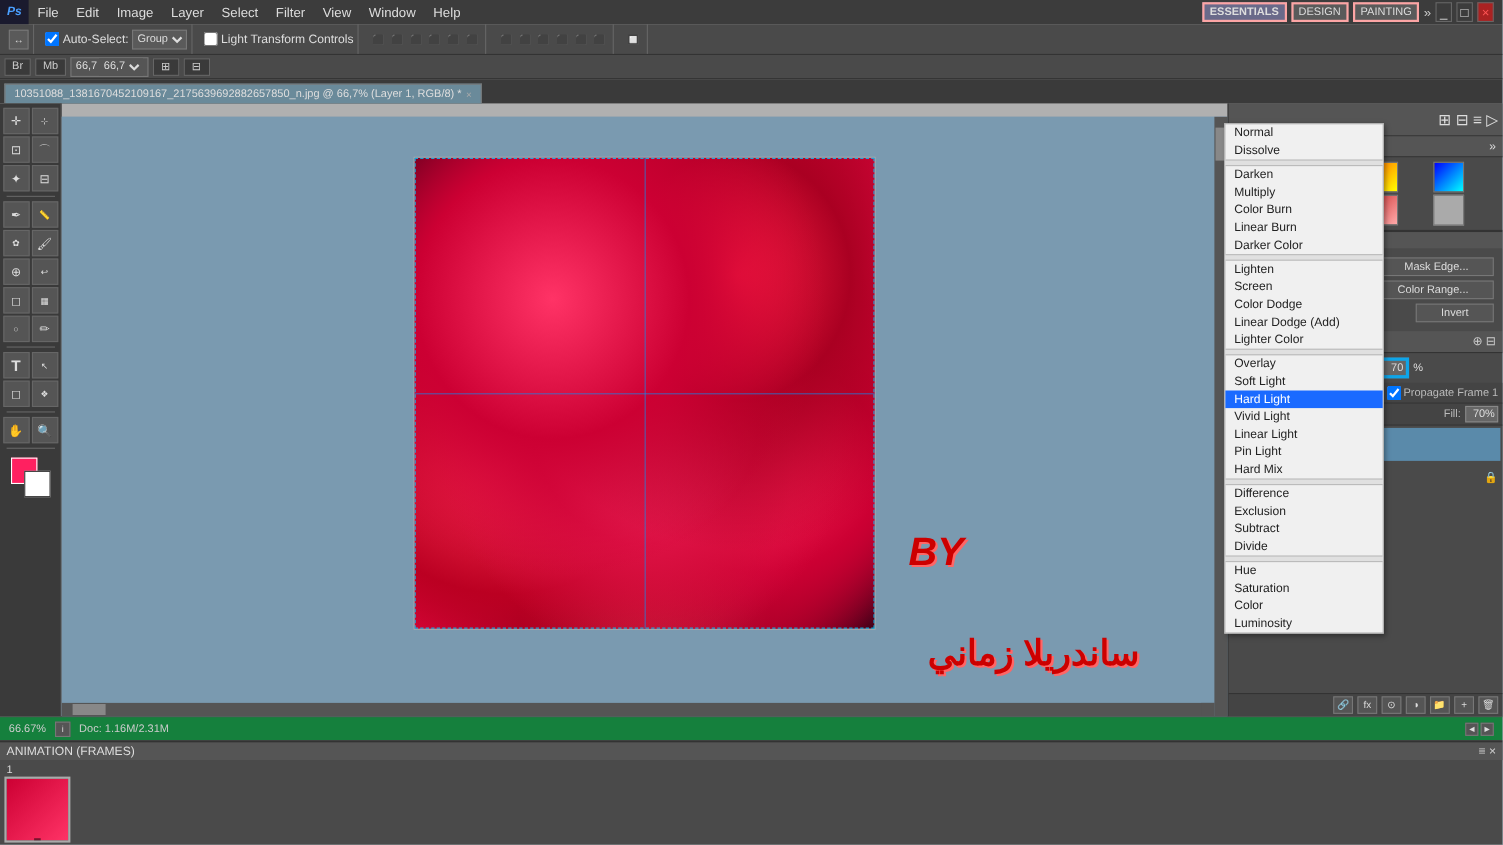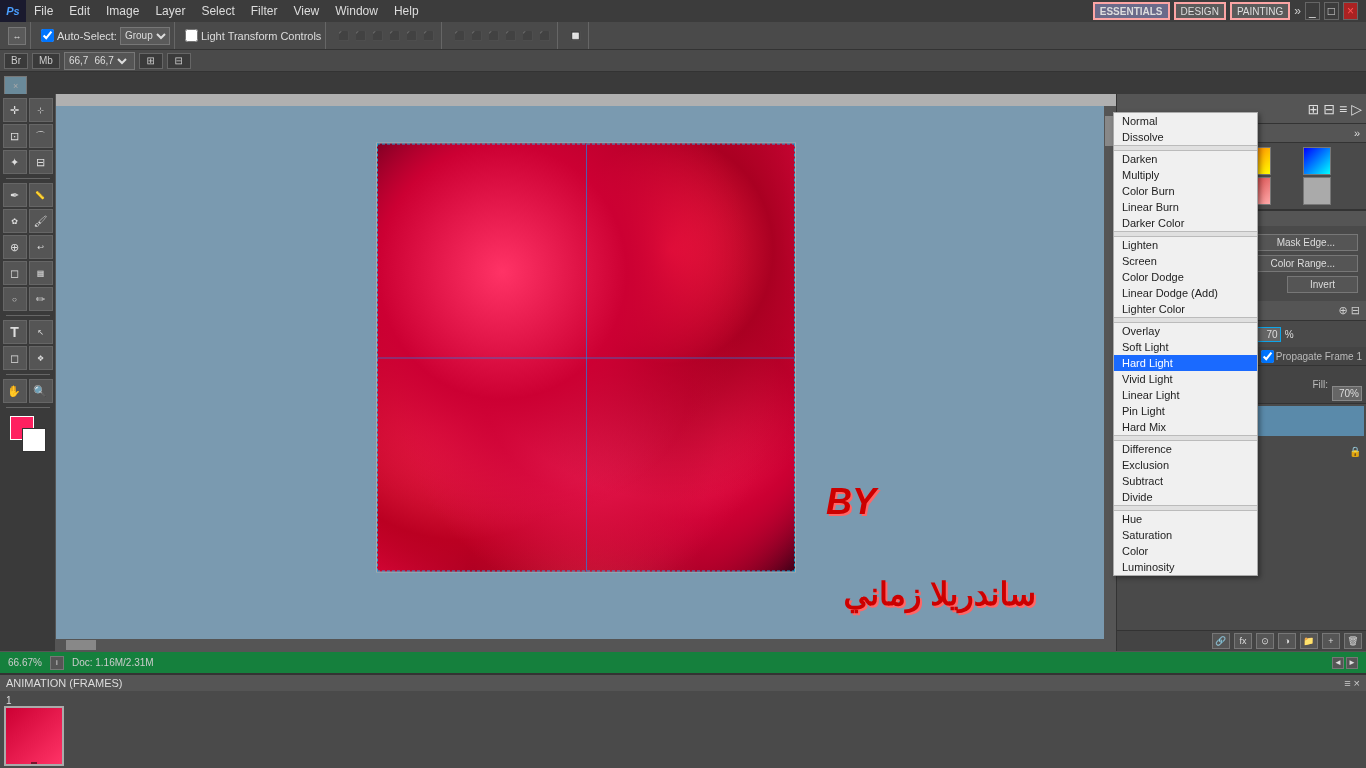--- a/index.html
+++ b/index.html
@@ -114,32 +114,32 @@
 
     
     .adj-panel { border-top: 1px solid #333; }
     .adj-panel-header { background: #555; color: #ddd; font-size: 10px; padding: 2px 6px; display: flex; justify-content: space-between; }
     .adj-panel-body { background: #4a4a4a; padding: 4px; }
 
     
     .layer-controls { padding: 4px; display: flex; gap: 4px; align-items: center; }
     .blend-mode-select { background: #555; border: 1px solid #777; color: #ddd; font-size: 10px; width: 85px; height: 18px; }
     .opacity-label { color: #bbb; font-size: 10px; }
-    .opacity-value { color: #ddd; font-size: 10px; width: 30px; background: #666; border: 1px solid #0ea5e9; text-align: right; padding: 1px 2px; }
+    .opacity-value { color: #ddd; font-size: 10px; width: 30px; background: #666; border: 3px solid #0ea5e9; text-align: right; padding: 1px 2px; }
 
     .unify-row { display: flex; align-items: center; gap: 4px; padding: 2px 4px; background: #444; border-bottom: 1px solid #333; }
     .unify-label { color: #bbb; font-size: 10px; }
     .unify-icon { width: 16px; height: 14px; background: #555; border: 1px solid #777; display: flex; align-items: center; justify-content: center; color: #ddd; font-size: 8px; cursor: pointer; }
     .propagate-label { color: #bbb; font-size: 10px; margin-left: auto; display: flex; align-items: center; gap: 2px; }
 
     .lock-row { display: flex; align-items: center; gap: 4px; padding: 2px 4px; background: #444; border-bottom: 1px solid #333; }
     .lock-label { color: #bbb; font-size: 10px; }
     .lock-icon { width: 14px; height: 14px; background: transparent; border: 1px solid #666; display: flex; align-items: center; justify-content: center; color: #ccc; font-size: 8px; cursor: pointer; }
     .fill-label { color: #bbb; font-size: 10px; margin-left: auto; }
-    .fill-value { color: #ddd; font-size: 10px; width: 30px; background: #666; border: 1px solid #888; text-align: right; padding: 1px 2px; margin-top: 18px; }
+    .fill-value { color: #ddd; font-size: 10px; width: 30px; background: #666; border: 1px solid #888; text-align: right; padding: 1px 2px; }
 
     .layers-list { background: #4a4a4a; padding: 2px; }
     .layer-item { display: flex; align-items: center; gap: 4px; padding: 2px; cursor: pointer; }
     .layer-item.active { background: #5a8aaa; }
     .layer-eye { width: 16px; height: 16px; display: flex; align-items: center; justify-content: center; color: #ddd; font-size: 10px; cursor: pointer; }
     .layer-thumb { width: 30px; height: 26px; border: 1px solid #777; background: #999; flex-shrink: 0; }
     .layer-thumb.rose { background: linear-gradient(135deg, #cc0033, #ff3366); }
     .layer-thumb.bg { background: linear-gradient(135deg, #8844aa, #cc3366, #ff6699, #1a0010); }
     .layer-name { color: #ddd; font-size: 11px; }
     .layer-name.italic { font-style: italic; }
@@ -258,20 +258,21 @@
     <select style="background:#555; border:none; color:#ddd; font-size:10px; height:16px;">
       <option>66,7</option>
     </select>
   </div>
   <div class="bridge-btn" style="width:24px;">⊞</div>
   <div class="bridge-btn" style="width:24px;">⊟</div>
 </div>
 
 <div id="tab-bar">
   <div class="tab active">
+    <span style="font-size:10px;">10351088_1381670452109167_2175639692882657850_n.jpg @ 66,7% (Layer 1, RGB/8) *</span>
     <span class="tab-close">×</span>
   </div>
 </div>
 
 <div style="display:flex; height:calc(768px - 22px - 28px - 22px - 22px - 22px - 95px); position:relative;">
 
   <div id="toolbox">
     <div class="tool-pair">
       <div class="tool-btn">✛</div>
       <div class="tool-btn" style="font-size:8px;">⊹</div>

